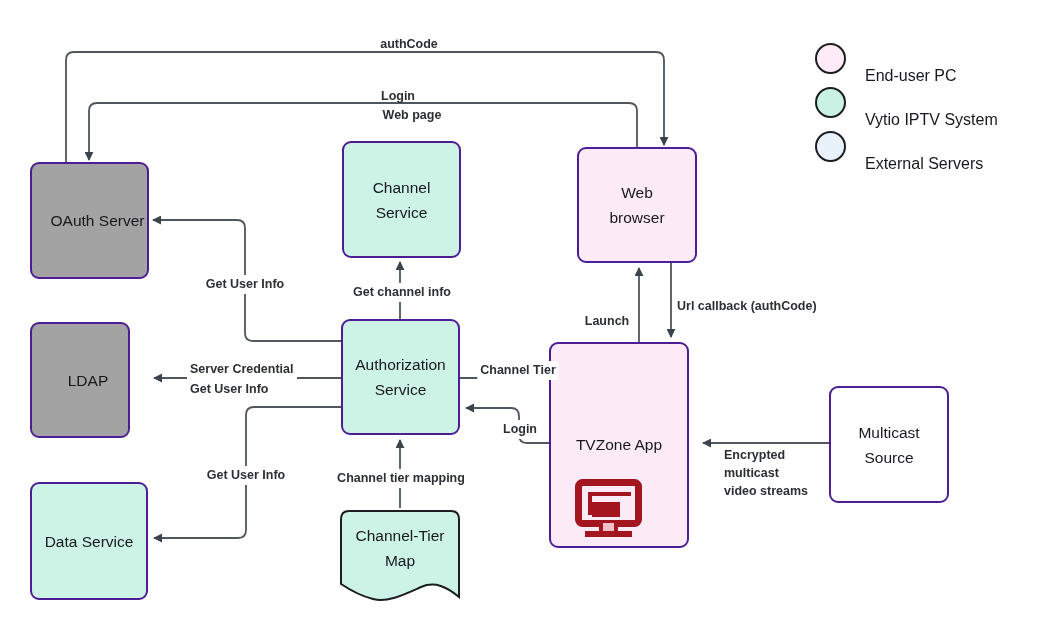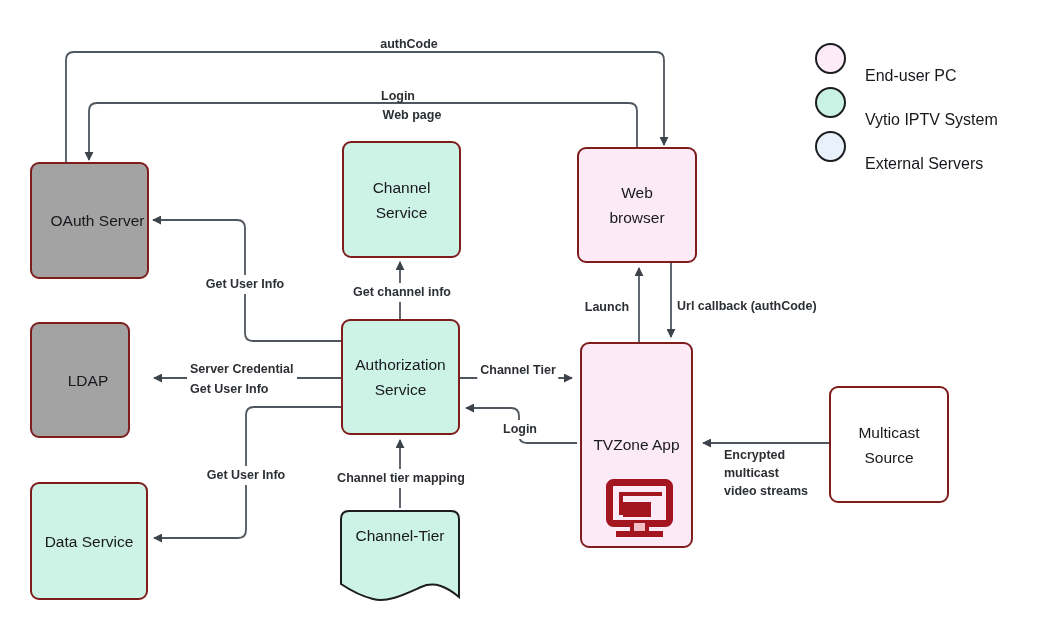--- a/index.html
+++ b/index.html
@@ -3,21 +3,21 @@
 <meta charset="utf-8">
 <style>
   html,body{margin:0;padding:0;background:#ffffff;}
   #stage{
     position:relative;width:1040px;height:630px;background:#ffffff;overflow:hidden;
     font-family:"Liberation Sans", sans-serif;color:#17191d;
   }
   #connectors{position:absolute;left:0;top:0;z-index:1;}
   .node{
     position:absolute;z-index:2;box-sizing:border-box;
-    border:2px solid #7f1d1d;border-radius:9px;
+    border:2px solid #4c1d95;border-radius:9px;
     display:flex;flex-direction:column;align-items:center;justify-content:center;
     text-align:center;font-size:15.5px;line-height:25px;color:#17191d;
   }
   .node-blue{background:#a3a3a3;padding-left:16px;}
   .node-mint{background:#cdf3e7;}
   .node-pink{background:#fcebf7;}
   .node-white{background:#ffffff;}
   .edge-label{
     position:absolute;z-index:3;font-size:12.5px;font-weight:bold;
     color:#2c2f33;line-height:19px;white-space:nowrap;
@@ -87,21 +87,21 @@
   <div class="node node-mint" style="left:341px;top:319px;width:119px;height:116px;">
     <div>Authorization</div>
     <div>Service</div>
   </div>
 
   <div class="node node-pink" style="left:577px;top:147px;width:120px;height:116px;">
     <div>Web</div>
     <div>browser</div>
   </div>
 
-  <div class="node node-pink" style="left:580px;top:342px;width:113px;height:206px;justify-content:flex-start;">
+  <div class="node node-pink" style="left:549px;top:342px;width:140px;height:206px;justify-content:flex-start;">
     <div class="tv-label">TVZone App</div>
     <svg class="tv-icon" width="67" height="58" viewBox="0 0 67 58">
       <rect x="3.5" y="3.5" width="60" height="41" rx="4" fill="none" stroke="#A4161F" stroke-width="7"></rect>
       <path d="M56 15 H15 V36" fill="none" stroke="#A4161F" stroke-width="4"></path>
       <rect x="17" y="23" width="28" height="15" fill="#A4161F"></rect>
       <rect x="24" y="44" width="19" height="8" fill="#A4161F"></rect>
       <rect x="28" y="44" width="11" height="8" fill="#F4BFC7"></rect>
       <rect x="10" y="52" width="47" height="6" fill="#A4161F"></rect>
     </svg>
   </div>
@@ -109,36 +109,37 @@
   <div class="node node-white" style="left:829px;top:386px;width:120px;height:117px;">
     <div>Multicast</div>
     <div>Source</div>
   </div>
 
   <svg class="doc-shape" style="left:340px;top:510px;" width="120" height="98" viewBox="0 0 120 98">
     <path d="M9 1 H111 Q119 1 119 9 V87 C107 77 95 71 81 77 C63 85 47 93 33 89 C21 86 10 80 1 74 V9 Q1 1 9 1 Z" fill="#cdf3e7" stroke="#1b1d21" stroke-width="2"></path>
   </svg>
   <div class="doc-label" style="left:340px;top:523px;">
     <div>Channel-Tier</div>
+    <div>Map</div>
   </div>
 
   <div class="edge-label center" style="left:409px;top:35px;">authCode</div>
   <div class="edge-label center" style="left:398px;top:87px;">Login</div>
   <div class="edge-label center" style="left:412px;top:106px;">Web page</div>
   <div class="edge-label center whitebg" style="left:245px;top:275px;">Get User Info</div>
   <div class="edge-label center whitebg" style="left:402px;top:283px;">Get channel info</div>
   <div class="edge-label whitebg" style="left:187px;top:359px;line-height:20px;">
     <div>Server Credential</div>
     <div>Get User Info</div>
   </div>
   <div class="edge-label center whitebg" style="left:518px;top:361px;">Channel Tier</div>
   <div class="edge-label center whitebg" style="left:520px;top:420px;">Login</div>
   <div class="edge-label center whitebg" style="left:246px;top:466px;">Get User Info</div>
   <div class="edge-label center whitebg" style="left:401px;top:469px;">Channel tier mapping</div>
-  <div class="edge-label center" style="left:607px;top:298px;">Launch</div>
+  <div class="edge-label center" style="left:607px;top:312px;">Launch</div>
   <div class="edge-label" style="left:677px;top:297px;">Url callback (authCode)</div>
   <div class="edge-label" style="left:724px;top:446px;line-height:18px;">
     <div>Encrypted</div>
     <div>multicast</div>
     <div>video streams</div>
   </div>
 
   <div class="legend-row" style="left:815px;top:31px;">
     <div class="legend-swatch pink"></div>
     <div class="legend-text">End-user PC</div>

